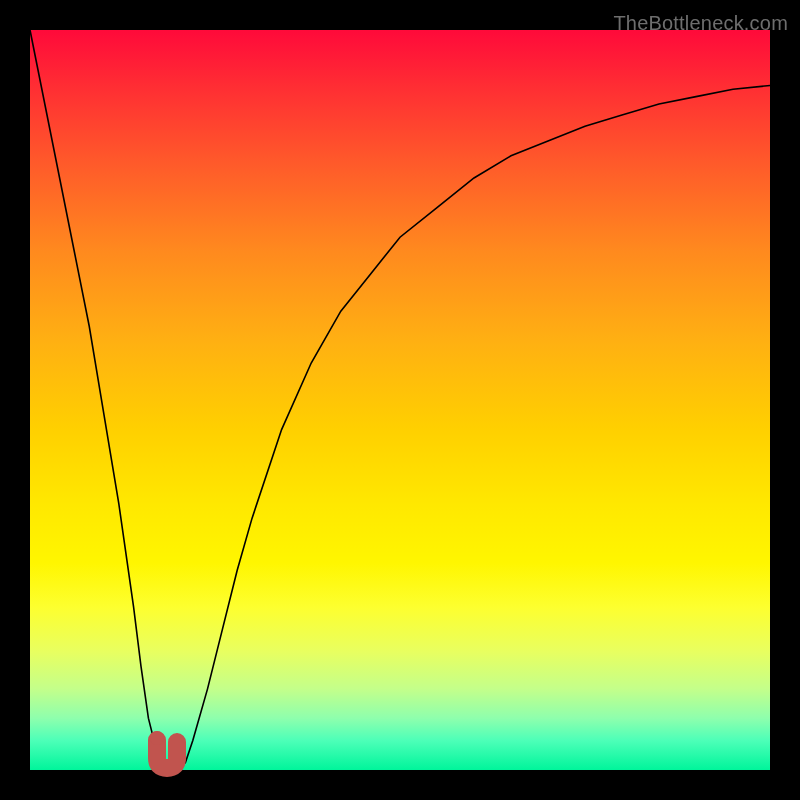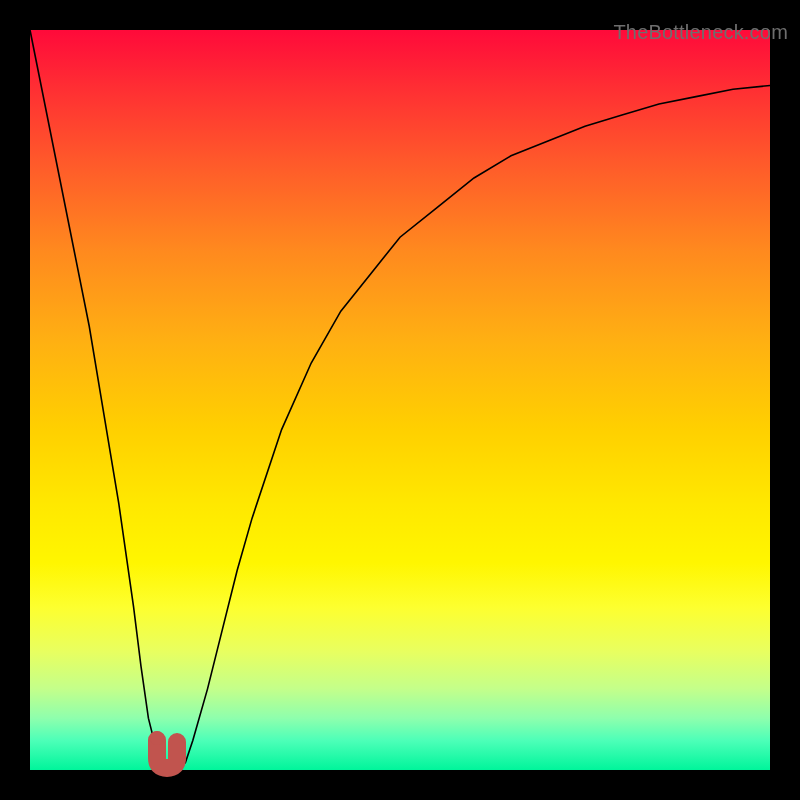--- a/index.html
+++ b/index.html
@@ -35,21 +35,21 @@
       #fdff2f 78%,
       #e8ff60 84%,
       #c4ff8a 89%,
       #8effad 93%,
       #4dffb8 96%,
       #00f59b 100%
     );
   }
   .watermark {
     position: absolute;
-    top: 21px;
+    top: 12px;
     right: 12px;
     color: #6e6e6e;
     font-size: 20px;
     font-weight: 400;
     letter-spacing: 0.2px;
     user-select: none;
   }
   svg.curve {
     position: absolute;
     left: 0;

